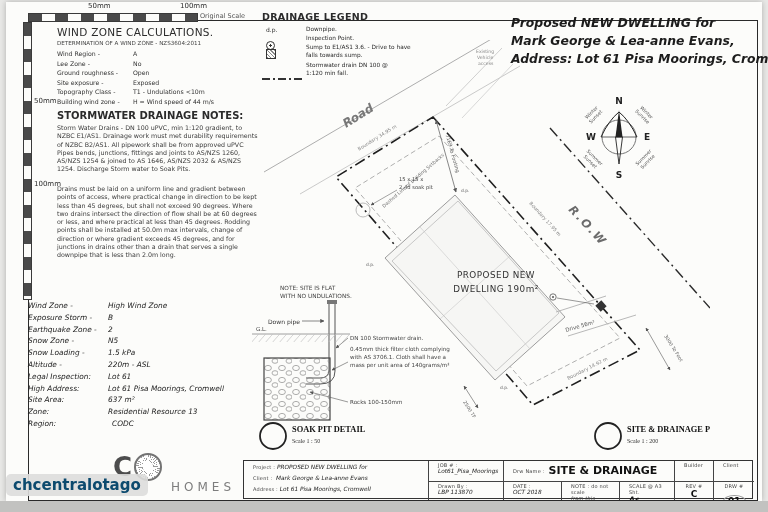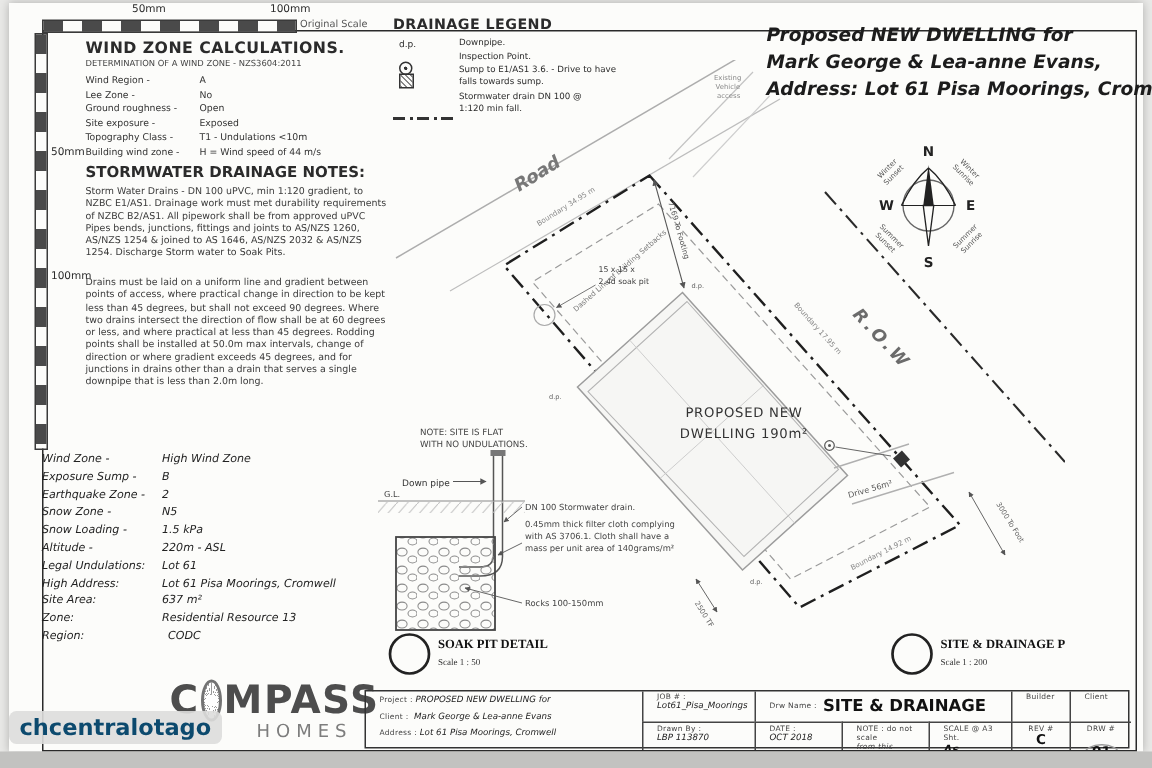--- a/index.html
+++ b/index.html
@@ -43,21 +43,21 @@
   <div class="frame"></div>
 
   <div class="ruler-h"></div>
   <div class="ruler-v"></div>
   <div class="t" style="left:88px;top:2px;font-size:7px">50mm</div>
   <div class="t" style="left:180px;top:2px;font-size:7px">100mm</div>
   <div class="t" style="left:200px;top:12px;font-size:6.5px;color:#555">Original Scale</div>
   <div class="t" style="left:34px;top:97px;font-size:7px">50mm</div>
   <div class="t" style="left:34px;top:180px;font-size:7px">100mm</div>
 
-  <div class="t" style="left:57px;top:26px;font-size:10.5px;font-weight:bold;letter-spacing:.3px">WIND ZONE CALCULATIONS.</div>
+  <div class="t" style="left:57px;top:26px;font-size:10.5px;font-weight:normal;letter-spacing:.3px">WIND ZONE CALCULATIONS.</div>
   <div class="t" style="left:57px;top:40px;font-size:5.6px;color:#444">DETERMINATION OF A WIND ZONE - NZS3604:2011</div>
   <div class="t" style="left:57px;top:49px;font-size:6.2px;line-height:9.6px;color:#333">
     <div class="kv">
         <span class="k">Wind Region -</span>
         <span>A</span>
       </div>
     <div class="kv">
         <span class="k">Lee Zone -</span>
         <span>No</span>
       </div>
@@ -82,41 +82,41 @@
   <div class="t" style="left:57px;top:110px;font-size:10px;font-weight:bold">STORMWATER DRAINAGE NOTES:</div>
   <div class="t wrap" style="left:57px;top:124px;width:202px;font-size:6.3px;line-height:8.3px;color:#3a3a3a">Storm Water Drains - DN 100 uPVC, min 1:120 gradient, to NZBC E1/AS1. Drainage work must met durability requirements of NZBC B2/AS1. All pipework shall be from approved uPVC Pipes bends, junctions, fittings and joints to AS/NZS 1260, AS/NZS 1254 &amp; joined to AS 1646, AS/NZS 2032 &amp; AS/NZS 1254. Discharge Storm water to Soak Pits.</div>
   <div class="t wrap" style="left:57px;top:185px;width:202px;font-size:6.3px;line-height:8.3px;color:#3a3a3a">Drains must be laid on a uniform line and gradient between points of access, where practical change in direction to be kept less than 45 degrees, but shall not exceed 90 degrees. Where two drains intersect the direction of flow shall be at 60 degrees or less, and where practical at less than 45 degrees. Rodding points shall be installed at 50.0m max intervals, change of direction or where gradient exceeds 45 degrees, and for junctions in drains other than a drain that serves a single downpipe that is less than 2.0m long.</div>
 
   <div class="t hand" style="left:28px;top:300px;font-size:7.4px;line-height:11.8px;color:#222">
     <div class="kv">
         <span class="k" style="width:80px">Wind Zone -</span>
         <span>High Wind Zone</span>
       </div>
     <div class="kv">
-        <span class="k" style="width:80px">Exposure Sump -</span>
+        <span class="k" style="width:80px">Exposure Storm -</span>
         <span>B</span>
       </div>
     <div class="kv">
         <span class="k" style="width:80px">Earthquake Zone -</span>
         <span>2</span>
       </div>
     <div class="kv">
         <span class="k" style="width:80px">Snow Zone -</span>
         <span>N5</span>
       </div>
     <div class="kv">
         <span class="k" style="width:80px">Snow Loading -</span>
         <span>1.5 kPa</span>
       </div>
     <div class="kv">
         <span class="k" style="width:80px">Altitude -</span>
         <span>220m - ASL</span>
       </div>
     <div class="kv">
-        <span class="k" style="width:80px">Legal Undulations:</span>
+        <span class="k" style="width:80px">Legal Inspection:</span>
         <span>Lot 61</span>
       </div>
     <div class="kv">
         <span class="k" style="width:80px">High Address:</span>
         <span>Lot 61 Pisa Moorings, Cromwell</span>
       </div>
     <div class="kv">
         <span class="k" style="width:80px">Site Area:</span>
         <span>637 m²</span>
       </div>
@@ -127,21 +127,20 @@
     <div class="kv">
         <span class="k" style="width:84px">Region:</span>
         <span>CODC</span>
       </div>
   </div>
 
   <div class="logo">
     <div class="logo-line1">
         <span>C</span>
         <span class="logo-o"></span>
-        <span>MPASS</span>
       </div>
     <div class="logo-line2">HOMES</div>
   </div>
 
   <div class="t" style="left:262px;top:11px;font-size:9.5px;font-weight:bold;letter-spacing:.3px">DRAINAGE LEGEND</div>
   <div class="legend-row" style="left:266px;top:26px">
     <span class="t" style="position:static;font-size:6px;width:40px;display:inline-block">d.p.</span>
     <span class="t" style="position:static;font-size:5.8px">Downpipe.</span>
   </div>
   <div class="legend-row" style="left:266px;top:35px">

